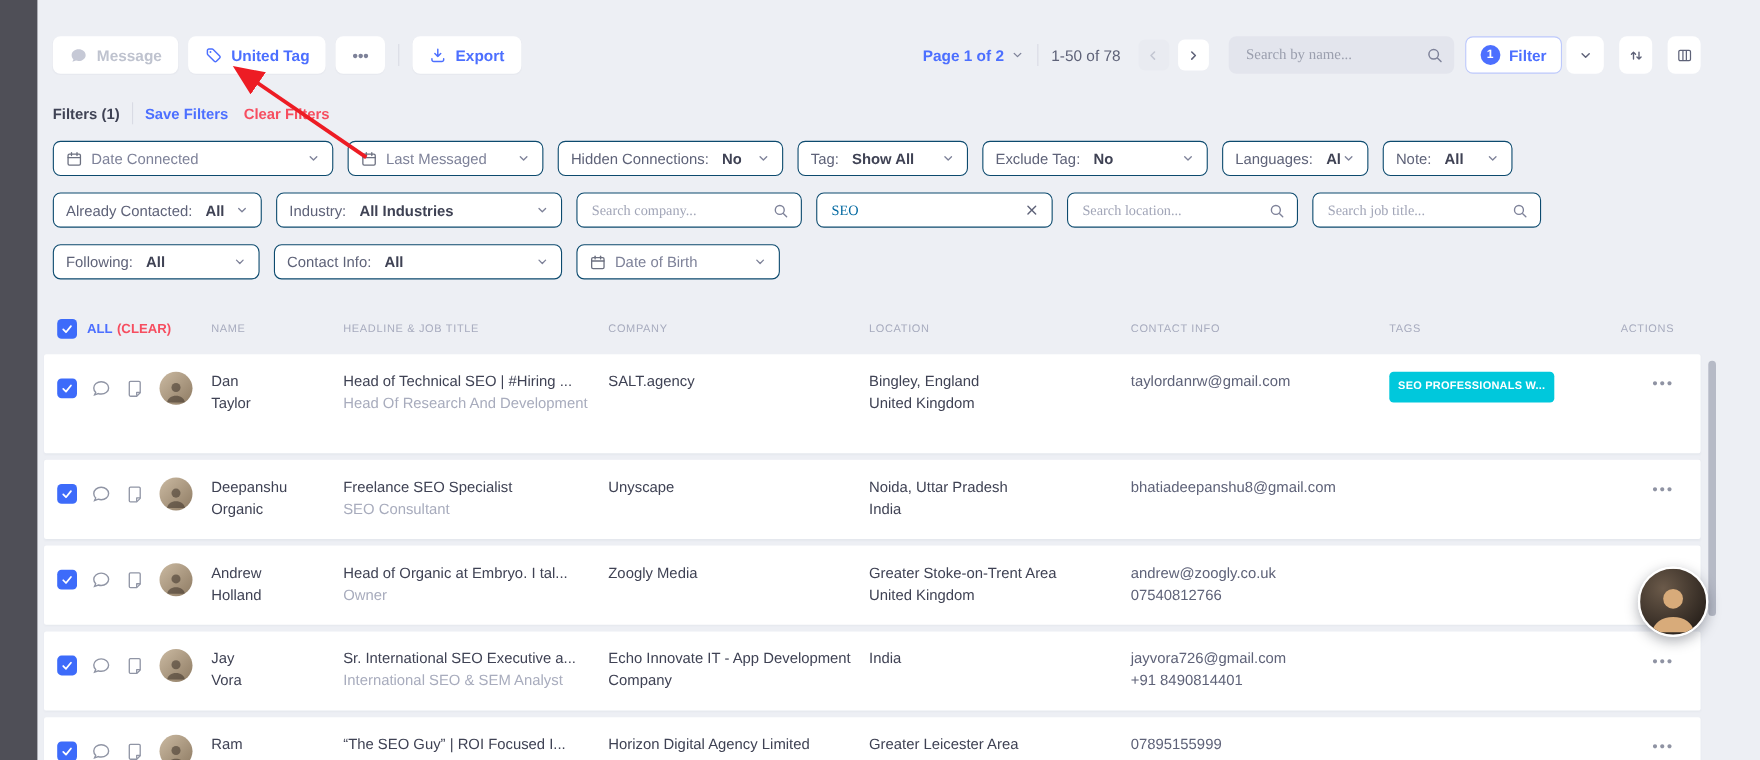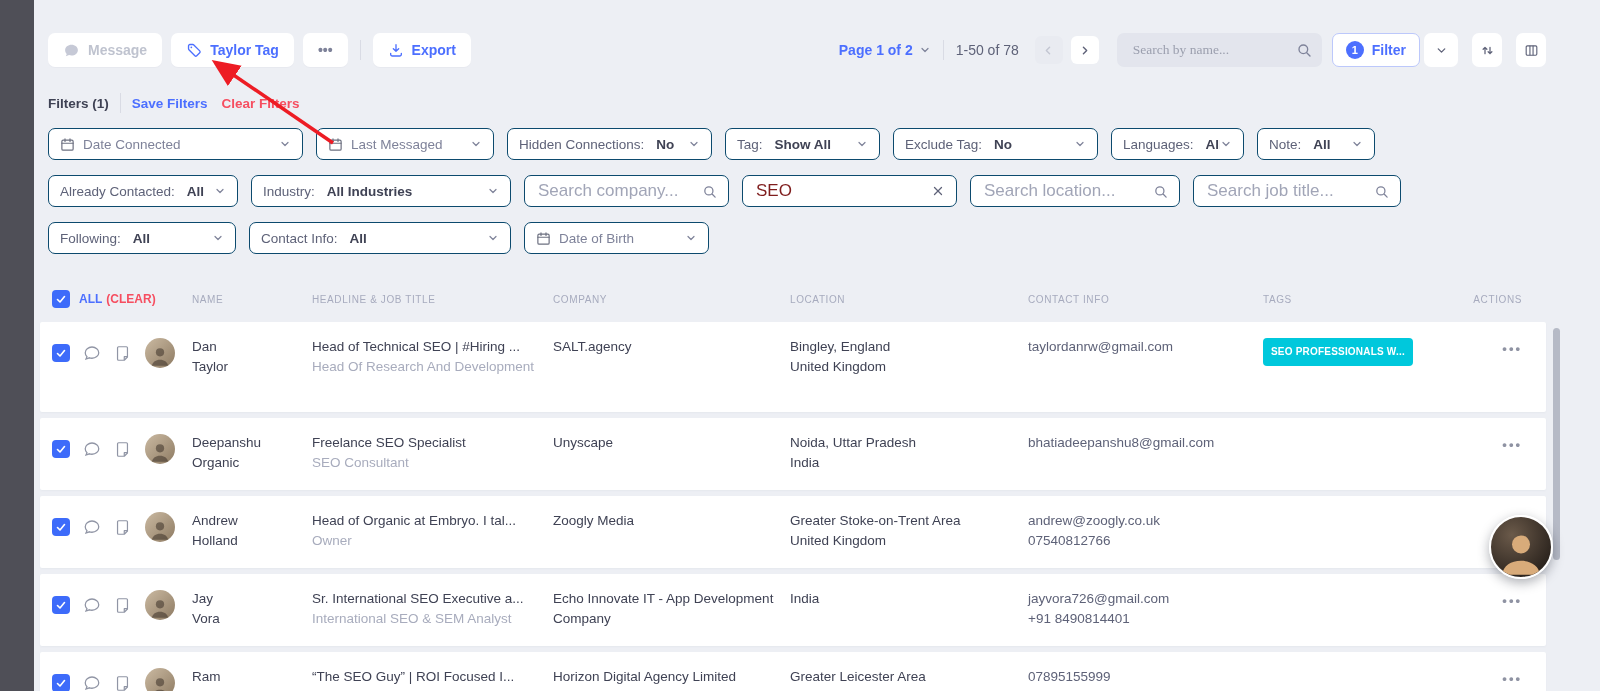--- a/index.html
+++ b/index.html
@@ -40,21 +40,21 @@
   .link-clear{color:#f64e60;cursor:pointer;margin-left:14px;}
 
   
   .frow{position:absolute;left:48px;display:flex;gap:13px;height:32px;}
   .frow1{top:128px;} .frow2{top:175px;} .frow3{top:222px;}
   .chip{background:#fff;border:1px solid #0c4a6e;border-radius:7px;height:32px;box-sizing:border-box;display:flex;align-items:center;justify-content:space-between;padding:0 11px;font-size:13.5px;cursor:pointer;}
   .chip-left{display:flex;align-items:center;gap:8px;min-width:0;white-space:nowrap;overflow:hidden;}
   .chip-label{color:#7e8299;}
   .chip-prefix{color:#5e6278;}
   .chip-value{color:#3f4254;font-weight:700;margin-left:4px;}
-  .chip-input{border:none;outline:none;background:transparent;flex:1;min-width:0;font-family:Liberation Sans, sans-serif;font-size:17px;color:#7f1d1d;}
+  .chip-input{border:none;outline:none;background:transparent;flex:1;min-width:0;font-family:Liberation Serif, serif;font-size:13px;color:#0369a1;}
   .chip-input::placeholder{color:#a1a5b7;}
   .w1a{width:255px}.w1b{width:178px}.w1c{width:205px}.w1d{width:155px}.w1e{width:205px}.w1f{width:133px}.w1g{width:118px}
   .w2a{width:190px}.w2b{width:260px}.w2c{width:205px}.w2d{width:215px}.w2e{width:210px}.w2f{width:208px}
   .w3a{width:188px}.w3b{width:262px}.w3c{width:185px}
   .icn{display:inline-flex;align-items:center;justify-content:center;flex:0 0 auto;}
 
   
   .thead{position:absolute;left:40px;right:54px;top:289px;height:20px;display:flex;align-items:center;}
   .th{font-size:10px;color:#a7abbe;letter-spacing:.6px;white-space:nowrap;}
   .c-sel{width:136px;display:flex;align-items:center;flex:0 0 auto;}
@@ -102,21 +102,21 @@
       </span>
       <span>Message</span>
     </button>
     <button class="tbtn blue">
       <span class="icn">
         <svg width="16" height="16" viewBox="0 0 24 24" fill="none" stroke="#4c6fff" stroke-width="2" stroke-linejoin="round">
             <path d="M20.6 13.3 11.7 4.4a2 2 0 0 0-1.4-.6H5.8a2 2 0 0 0-2 2v4.5c0 .5.2 1 .6 1.4l8.9 8.9a2 2 0 0 0 2.8 0l4.5-4.5a2 2 0 0 0 0-2.8z"></path>
             <circle cx="8" cy="8" r="1.3" fill="#4c6fff" stroke="none"></circle>
           </svg>
       </span>
-      <span>Taylor Tag</span>
+      <span>United Tag</span>
     </button>
     <button class="tbtn grey">
       <span>•••</span>
     </button>
     <span class="vdiv"></span>
     <button class="tbtn blue" style="margin-left:0">
       <span class="icn">
         <svg width="16" height="16" viewBox="0 0 24 24" fill="none" stroke="#4c6fff" stroke-width="2" stroke-linecap="round" stroke-linejoin="round">
             <path d="M12 4v10m0 0 4-4m-4 4-4-4"></path>
             <path d="M4 17v1.5A2.5 2.5 0 0 0 6.5 21h11a2.5 2.5 0 0 0 2.5-2.5V17"></path>

